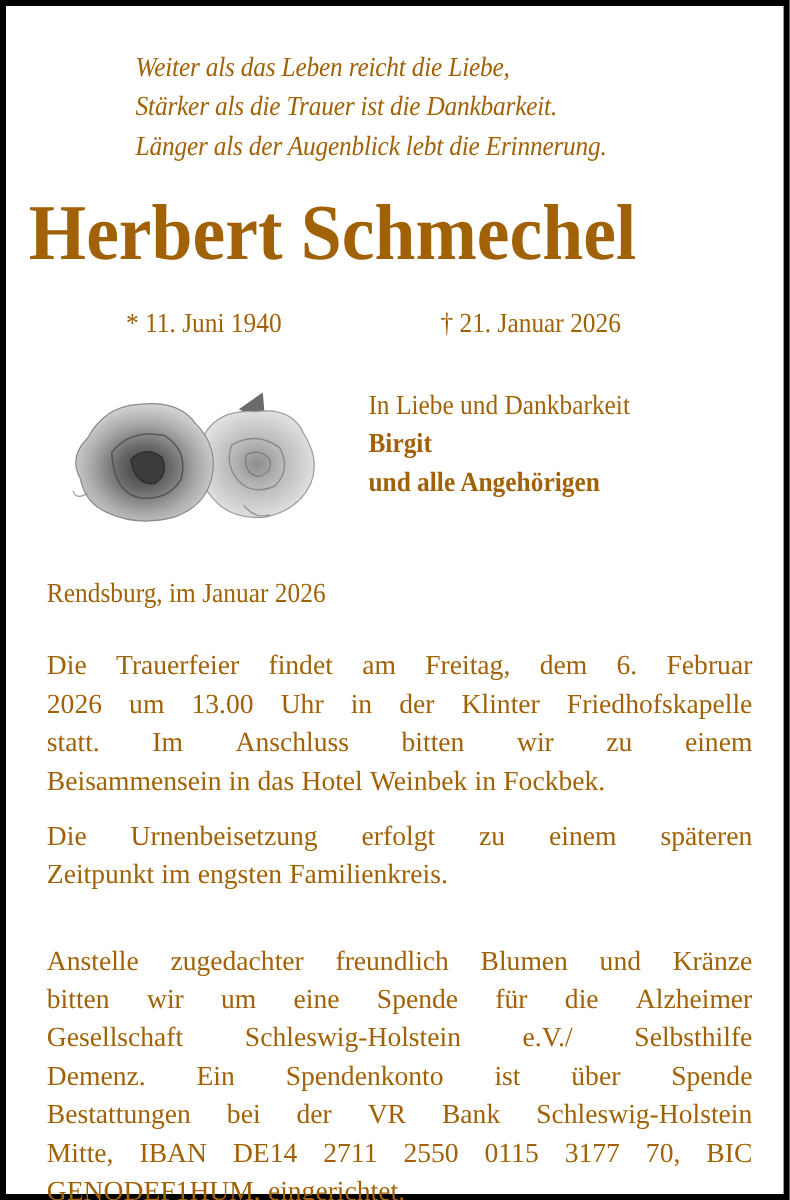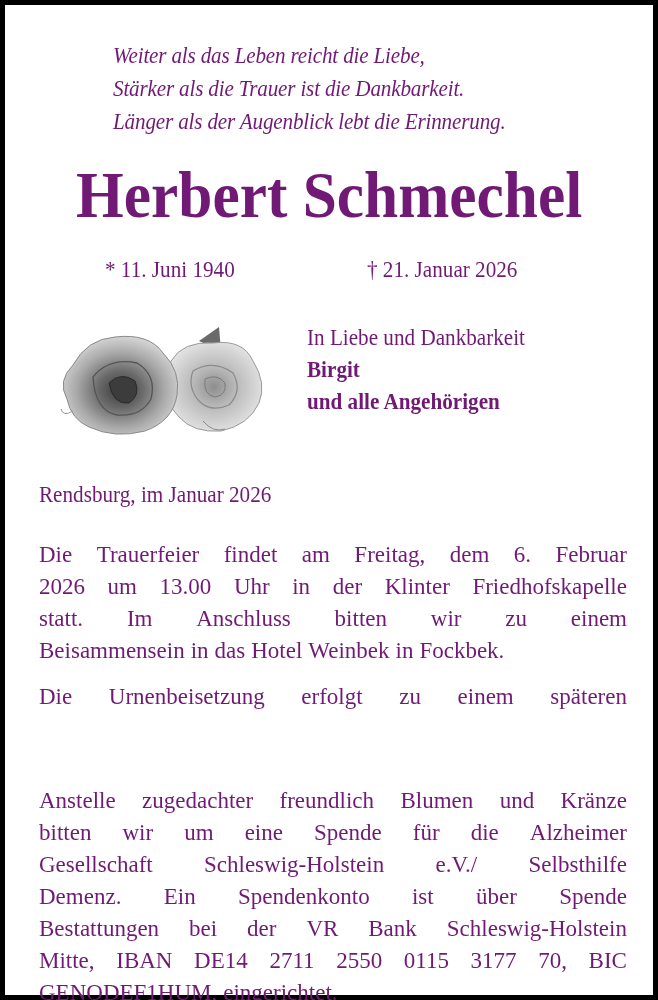--- a/index.html
+++ b/index.html
@@ -4,36 +4,35 @@
 <style>
   html, body { margin: 0; padding: 0; background: #ffffff; }
   body { width: 658px; height: 1000px; overflow: hidden; }
   .frame {
     position: absolute; left: 0; top: 0;
     width: 658px; height: 1000px;
     box-sizing: border-box;
     border: 5px solid #000;
     background: #fff;
     font-family: "Liberation Serif", "DejaVu Serif", serif;
-    color: #701a75;
+    color: #a16207;
   }
   .poem {
     position: absolute; left: 108px; top: 34px;
     font-style: italic;
     font-size: 23px;
     line-height: 33px;
     letter-spacing: -0.2px;
     transform: scaleX(0.92);
     transform-origin: left top;
     white-space: nowrap;
   }
   .poem div { display: block; }
   .name {
     position: absolute; left: 0; width: 648px; top: 150px;
-    text-align: center;
     font-weight: bold;
     font-size: 66px;
     line-height: 80px;
     letter-spacing: 0px;
     white-space: nowrap;
   }
   .name span { display: inline-block; transform: scaleX(0.93); }
   .dates { position: absolute; top: 250px; font-size: 23px; line-height: 30px; white-space: nowrap; text-align: center; }
   .dates span { display: inline-block; transform: scaleX(0.92); transform-origin: left top; }
   .birth { left: 100px; }
@@ -168,20 +167,26 @@
     </div>
   <div class="para p2">
       <div class="line">
         <span>Die</span>
         <span>Urnenbeisetzung</span>
         <span>erfolgt</span>
         <span>zu</span>
         <span>einem</span>
         <span>späteren</span>
       </div>
+      <div class="line last">
+        <span>Zeitpunkt</span>
+        <span>im</span>
+        <span>engsten</span>
+        <span>Familienkreis.</span>
+      </div>
     </div>
   <div class="para p3">
       <div class="line">
         <span>Anstelle</span>
         <span>zugedachter</span>
         <span>freundlich</span>
         <span>Blumen</span>
         <span>und</span>
         <span>Kränze</span>
       </div>

